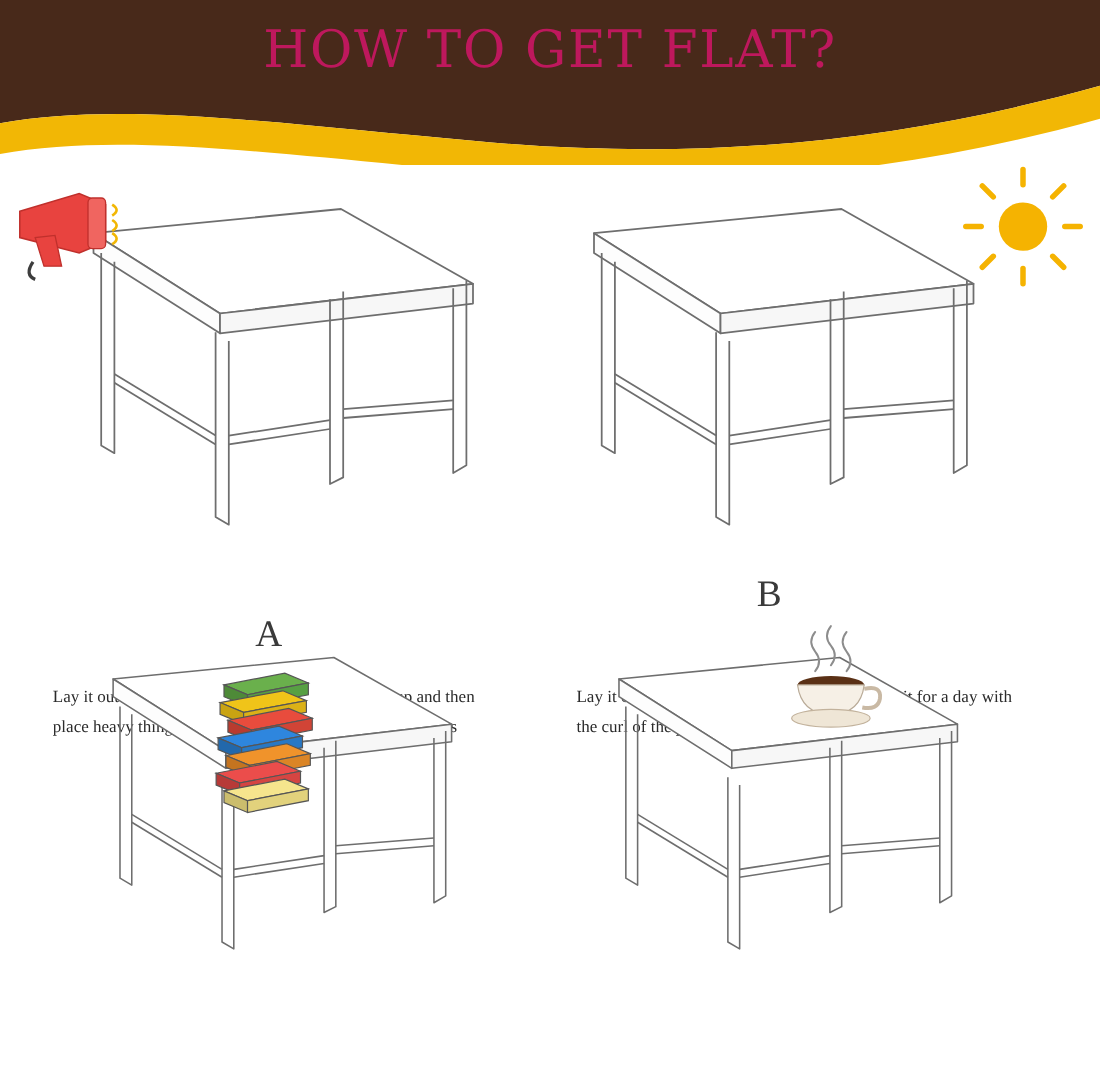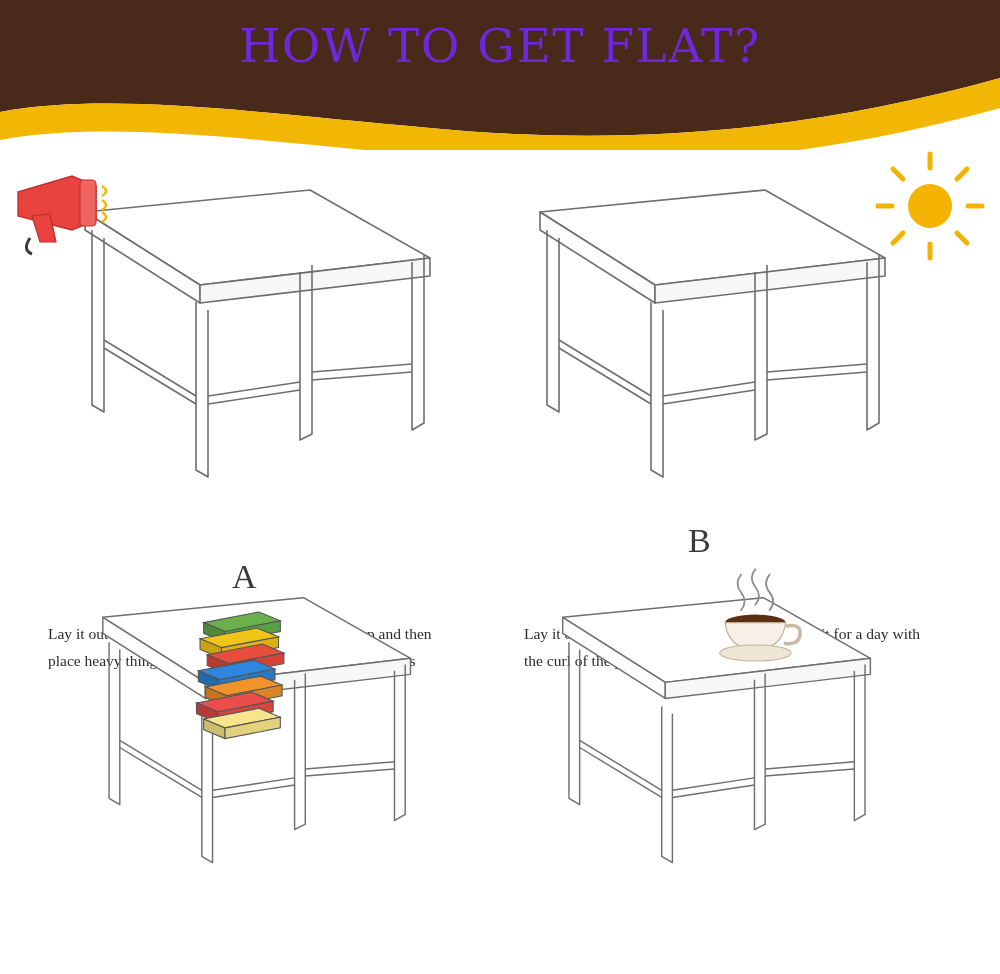--- a/index.html
+++ b/index.html
@@ -27,21 +27,21 @@
     inset: 0;
     width: 1000px;
     height: 150px;
   }
   .header-title {
     position: absolute;
     top: 18px;
     left: 0;
     width: 1000px;
     text-align: center;
-    color: #6d28d9;
+    color: #be185d;
     font-family: "DejaVu Serif", serif;
     font-size: 47px;
     letter-spacing: 1.5px;
     font-weight: normal;
     z-index: 3;
   }
 
   
   .grid {
     position: relative;

